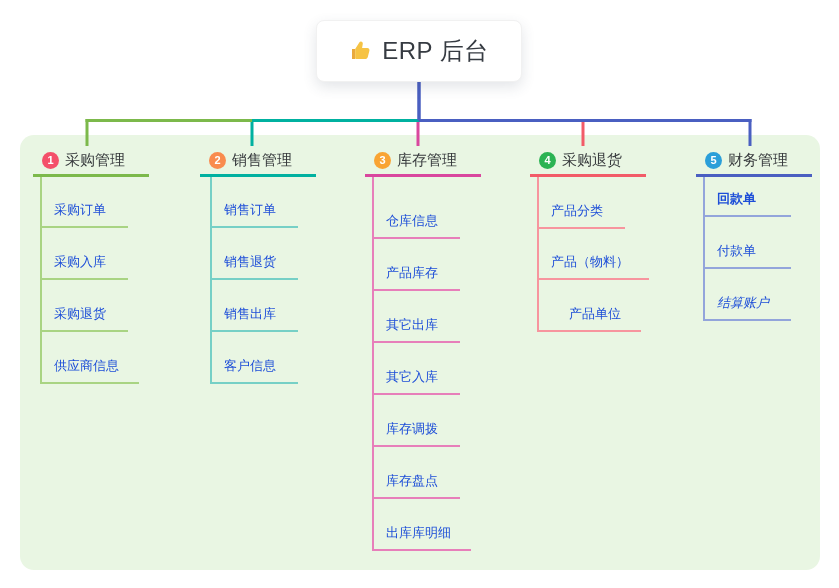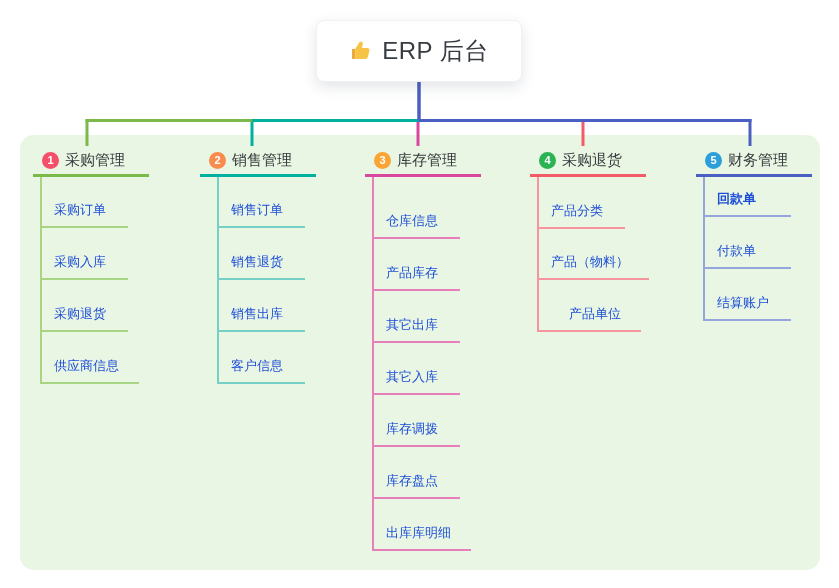--- a/index.html
+++ b/index.html
@@ -81,21 +81,21 @@
           <span class="child-label">采购退货</span>
         </div>
         <div class="child-node" style="border-bottom-color: rgb(169, 212, 131);">
           <span class="child-label">供应商信息</span>
         </div>
       </div>
       <div class="branch-header" style="left: 200px; top: 146px; width: 116px; border-bottom-color: rgb(0, 177, 160);">
         <span class="priority-badge" style="background: rgb(249, 139, 78);">2</span>
         <span class="branch-title">销售管理</span>
       </div>
-      <div class="children-group" style="left: 217px; top: 177px; border-left-color: rgb(118, 208, 198);">
+      <div class="children-group" style="left: 210px; top: 177px; border-left-color: rgb(118, 208, 198);">
         <div class="child-node" style="border-bottom-color: rgb(118, 208, 198); height: 51px;">
           <span class="child-label">销售订单</span>
         </div>
         <div class="child-node" style="border-bottom-color: rgb(118, 208, 198);">
           <span class="child-label">销售退货</span>
         </div>
         <div class="child-node" style="border-bottom-color: rgb(118, 208, 198);">
           <span class="child-label">销售出库</span>
         </div>
         <div class="child-node" style="border-bottom-color: rgb(118, 208, 198);">
@@ -148,19 +148,19 @@
         <span class="priority-badge" style="background: rgb(43, 159, 217);">5</span>
         <span class="branch-title">财务管理</span>
       </div>
       <div class="children-group" style="left: 703px; top: 177px; border-left-color: rgb(147, 165, 219);">
         <div class="child-node" style="border-bottom-color: rgb(147, 165, 219); height: 40px; font-weight: bold;">
           <span class="child-label">回款单</span>
         </div>
         <div class="child-node" style="border-bottom-color: rgb(147, 165, 219);">
           <span class="child-label">付款单</span>
         </div>
-        <div class="child-node" style="border-bottom-color: rgb(147, 165, 219);">
+        <div class="child-node" style="border-bottom-color: rgb(147, 165, 219); font-style: italic;">
           <span class="child-label">结算账户</span>
         </div>
       </div>
     </div>
 
 </div>
 
 </body></html>

